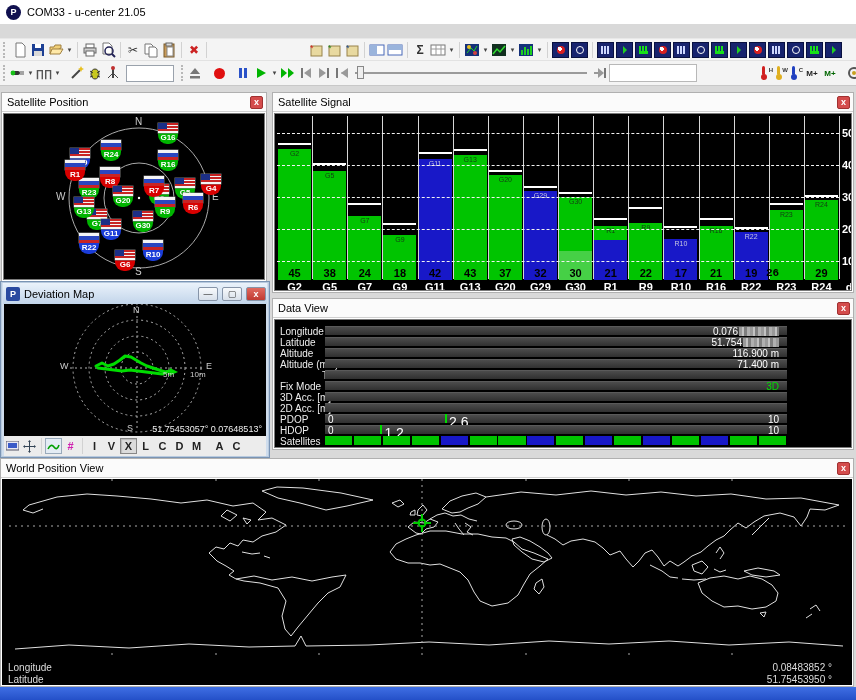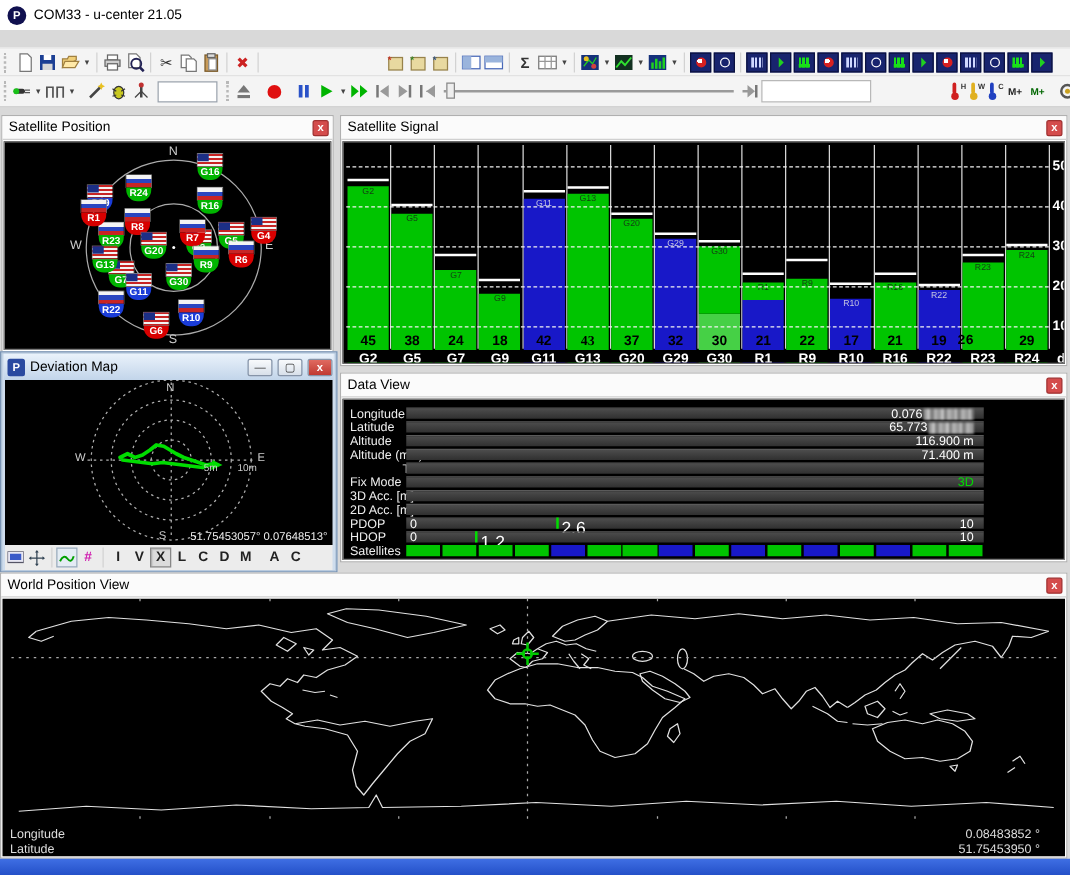--- a/index.html
+++ b/index.html
@@ -545,21 +545,21 @@
         <div class="cnval" style="left: 107.375px; width: 35.125px;">18</div>
         <div class="colsep" style="left: 177.625px;"></div>
         <div class="bar" style="left: 143.5px; width: 33px; top: 44.6px; height: 134.4px; background: rgb(24, 24, 200);"></div>
         <div class="maxline" style="left: 143.5px; width: 33px; top: 38.2px;"></div>
         <div class="minilab" style="left: 142.5px; width: 35.125px; top: 45.6px; color: rgb(196, 196, 224);">G11</div>
         <div class="cnval" style="left: 142.5px; width: 35.125px;">42</div>
         <div class="colsep" style="left: 212.75px;"></div>
         <div class="bar" style="left: 178.625px; width: 33px; top: 41.4px; height: 137.6px; background: rgb(0, 196, 0);"></div>
         <div class="maxline" style="left: 178.625px; width: 33px; top: 35px;"></div>
         <div class="minilab" style="left: 177.625px; width: 35.125px; top: 42.4px; color: rgb(20, 60, 20);">G13</div>
-        <div class="cnval" style="left: 177.625px; width: 35.125px; font-family: Liberation Serif, serif;">43</div>
+        <div class="cnval" style="left: 177.625px; width: 35.125px;">43</div>
         <div class="colsep" style="left: 247.875px;"></div>
         <div class="bar" style="left: 213.75px; width: 33px; top: 60.6px; height: 118.4px; background: rgb(0, 196, 0);"></div>
         <div class="maxline" style="left: 213.75px; width: 33px; top: 55.8px;"></div>
         <div class="minilab" style="left: 212.75px; width: 35.125px; top: 61.6px; color: rgb(20, 60, 20);">G20</div>
         <div class="cnval" style="left: 212.75px; width: 35.125px;">37</div>
         <div class="colsep" style="left: 283px;"></div>
         <div class="bar" style="left: 248.875px; width: 33px; top: 76.6px; height: 102.4px; background: rgb(24, 24, 200);"></div>
         <div class="maxline" style="left: 248.875px; width: 33px; top: 71.8px;"></div>
         <div class="minilab" style="left: 247.875px; width: 35.125px; top: 77.6px; color: rgb(196, 196, 224);">G29</div>
         <div class="cnval" style="left: 247.875px; width: 35.125px;">32</div>
@@ -711,21 +711,21 @@
     <div class="pbody" id="dvbody">
         <span class="dvrow-label" style="top: 6px;">Longitude</span>
         <div class="dvbar" style="top: 6px;"></div>
         <span class="dvval" style="top: 6px;">
           <span>0.076</span>
           <span class="pxblur" style="width: 40px;"></span>
         </span>
         <span class="dvrow-label" style="top: 17px;">Latitude</span>
         <div class="dvbar" style="top: 17px;"></div>
         <span class="dvval" style="top: 17px;">
-          <span>65.773</span>
+          <span>51.754</span>
           <span class="pxblur" style="width: 36px;"></span>
         </span>
         <span class="dvrow-label" style="top: 28px;">Altitude</span>
         <div class="dvbar" style="top: 28px;"></div>
         <span class="dvval" style="top: 28px;">
           <span>116.900 m</span>
         </span>
         <span class="dvrow-label" style="top: 39px;">Altitude (msl)</span>
         <div class="dvbar" style="top: 39px;"></div>
         <span class="dvval" style="top: 39px;">

